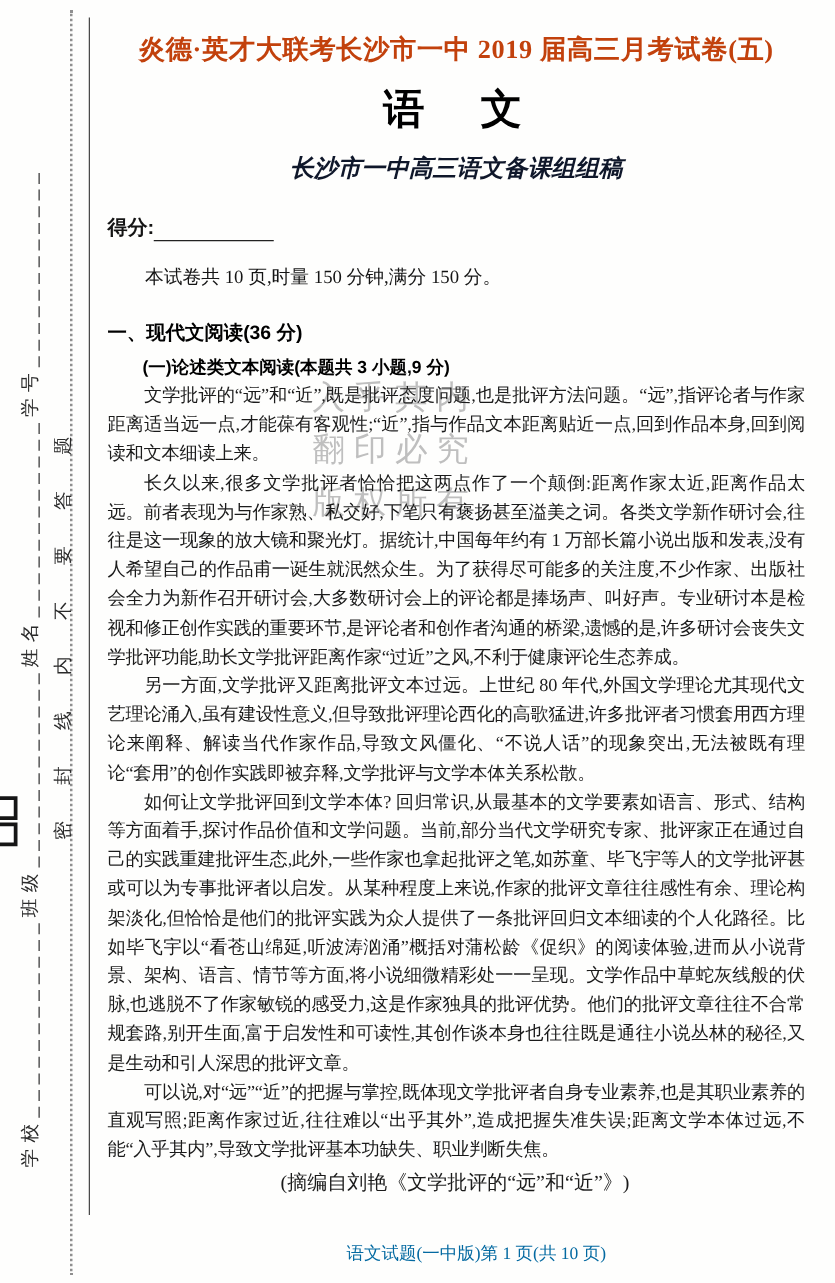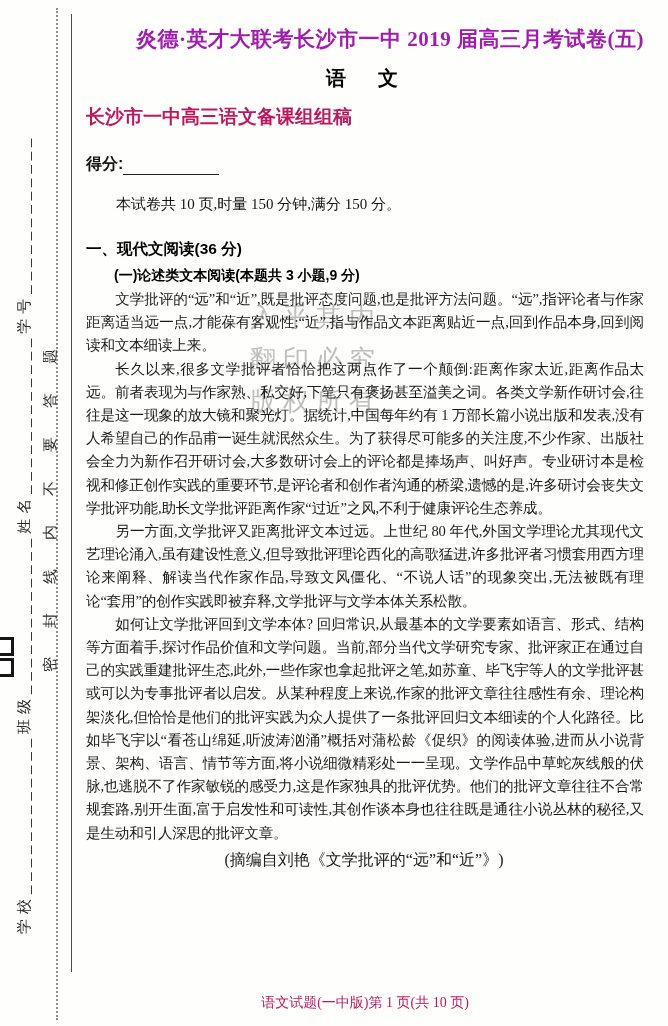--- a/index.html
+++ b/index.html
@@ -30,30 +30,31 @@
   
   .watermark{
     position:absolute;left:250px;top:296px;z-index:0;
     font-family:"Liberation Sans","DejaVu Sans",sans-serif;
     font-size:26px;letter-spacing:7px;line-height:42px;color:#bfbfbf;
   }
 
   
   .content{position:absolute;left:86px;top:0;width:558px;z-index:1;}
   .series-title{
-    margin:25px 0 12px;text-align:right;font-size:21px;font-weight:bold;color:#a21caf;
+    margin:25px 0 12px;text-align:center;font-size:21px;font-weight:bold;color:#c2410c;
     font-family:"Liberation Serif","DejaVu Serif",serif;letter-spacing:0.5px;
   }
   .subject-title{
-    margin:7px 0 0;text-align:center;font-size:20px;font-weight:bold;color:#000;
+    margin:7px 0 0;text-align:center;font-size:33px;font-weight:bold;color:#000;
     font-family:"Liberation Sans","DejaVu Sans",sans-serif;letter-spacing:6px;
   }
   .organizer{
-    margin:12px 0 0;font-size:19px;font-weight:bold;color:#be185d;
+    margin:12px 0 0;text-align:center;font-size:19px;font-weight:bold;color:#0f172a;
     font-family:"Liberation Sans","DejaVu Sans",sans-serif;
+    font-style:italic;
   }
   .score-row{
     margin:24px 0 0;text-align:left;font-size:16px;font-weight:bold;
     font-family:"Liberation Sans","DejaVu Sans",sans-serif;
   }
   .score-line{display:inline-block;width:96px;height:15px;border-bottom:1.5px solid #222;vertical-align:bottom;}
   .exam-info{margin:18px 0 0;font-size:15px;text-indent:2em;line-height:22px;}
   .sec-heading{
     margin:23px 0 0;font-size:15.5px;font-weight:bold;color:#000;line-height:22px;
     font-family:"Liberation Sans","DejaVu Sans",sans-serif;
@@ -63,22 +64,22 @@
     font-family:"Liberation Sans","DejaVu Sans",sans-serif;
   }
   .instruction{margin:3px 0 0;font-size:14.8px;line-height:23px;text-indent:2em;}
   .body-para{
     margin:0;font-size:14.6px;line-height:23.2px;letter-spacing:-0.2px;
     text-align:justify;text-indent:2em;color:#1b1b1b;
   }
   .body-para.first{margin-top:2px;}
   .citation{margin:3px 2px 0 0;font-size:16px;line-height:23.2px;text-align:center;color:#1b1b1b;}
   .page-footer{
-    position:absolute;left:86px;bottom:14px;width:558px;text-align:center;
-    font-size:14px;color:#be185d;
+    position:absolute;left:102px;bottom:14px;width:558px;text-align:center;
+    font-size:14px;color:#0369a1;
   }
 </style>
 </head>
 <body>
 
 <div class="page">
 
   <div class="edge-mark m1"></div>
   <div class="edge-mark m2"></div>
   <div class="v-fields">学校____________班级____________姓名____________学号____________</div>
@@ -103,18 +104,19 @@
 
     <p class="exam-info">本试卷共 10 页,时量 150 分钟,满分 150 分。</p>
 
     <div class="sec-heading">一、现代文阅读(36 分)</div>
     <div class="sec-subheading">(一)论述类文本阅读(本题共 3 小题,9 分)</div>
 
     <p class="body-para first">文学批评的“远”和“近”,既是批评态度问题,也是批评方法问题。“远”,指评论者与作家距离适当远一点,才能葆有客观性;“近”,指与作品文本距离贴近一点,回到作品本身,回到阅读和文本细读上来。</p>
     <p class="body-para">长久以来,很多文学批评者恰恰把这两点作了一个颠倒:距离作家太近,距离作品太远。前者表现为与作家熟、私交好,下笔只有褒扬甚至溢美之词。各类文学新作研讨会,往往是这一现象的放大镜和聚光灯。据统计,中国每年约有 1 万部长篇小说出版和发表,没有人希望自己的作品甫一诞生就泯然众生。为了获得尽可能多的关注度,不少作家、出版社会全力为新作召开研讨会,大多数研讨会上的评论都是捧场声、叫好声。专业研讨本是检视和修正创作实践的重要环节,是评论者和创作者沟通的桥梁,遗憾的是,许多研讨会丧失文学批评功能,助长文学批评距离作家“过近”之风,不利于健康评论生态养成。</p>
     <p class="body-para">另一方面,文学批评又距离批评文本过远。上世纪 80 年代,外国文学理论尤其现代文艺理论涌入,虽有建设性意义,但导致批评理论西化的高歌猛进,许多批评者习惯套用西方理论来阐释、解读当代作家作品,导致文风僵化、“不说人话”的现象突出,无法被既有理论“套用”的创作实践即被弃释,文学批评与文学本体关系松散。</p>
     <p class="body-para">如何让文学批评回到文学本体? 回归常识,从最基本的文学要素如语言、形式、结构等方面着手,探讨作品价值和文学问题。当前,部分当代文学研究专家、批评家正在通过自己的实践重建批评生态,此外,一些作家也拿起批评之笔,如苏童、毕飞宇等人的文学批评甚或可以为专事批评者以启发。从某种程度上来说,作家的批评文章往往感性有余、理论构架淡化,但恰恰是他们的批评实践为众人提供了一条批评回归文本细读的个人化路径。比如毕飞宇以“看苍山绵延,听波涛汹涌”概括对蒲松龄《促织》的阅读体验,进而从小说背景、架构、语言、情节等方面,将小说细微精彩处一一呈现。文学作品中草蛇灰线般的伏脉,也逃脱不了作家敏锐的感受力,这是作家独具的批评优势。他们的批评文章往往不合常规套路,别开生面,富于启发性和可读性,其创作谈本身也往往既是通往小说丛林的秘径,又是生动和引人深思的批评文章。</p>
+    <p class="body-para">可以说,对“远”“近”的把握与掌控,既体现文学批评者自身专业素养,也是其职业素养的直观写照;距离作家过近,往往难以“出乎其外”,造成把握失准失误;距离文学本体过远,不能“入乎其内”,导致文学批评基本功缺失、职业判断失焦。</p>
 
     <p class="citation">(摘编自刘艳《文学批评的“远”和“近”》)</p>
   </div>
 
   <div class="page-footer">语文试题(一中版)第 1 页(共 10 页)</div>
 </div>
 
 </body></html>

